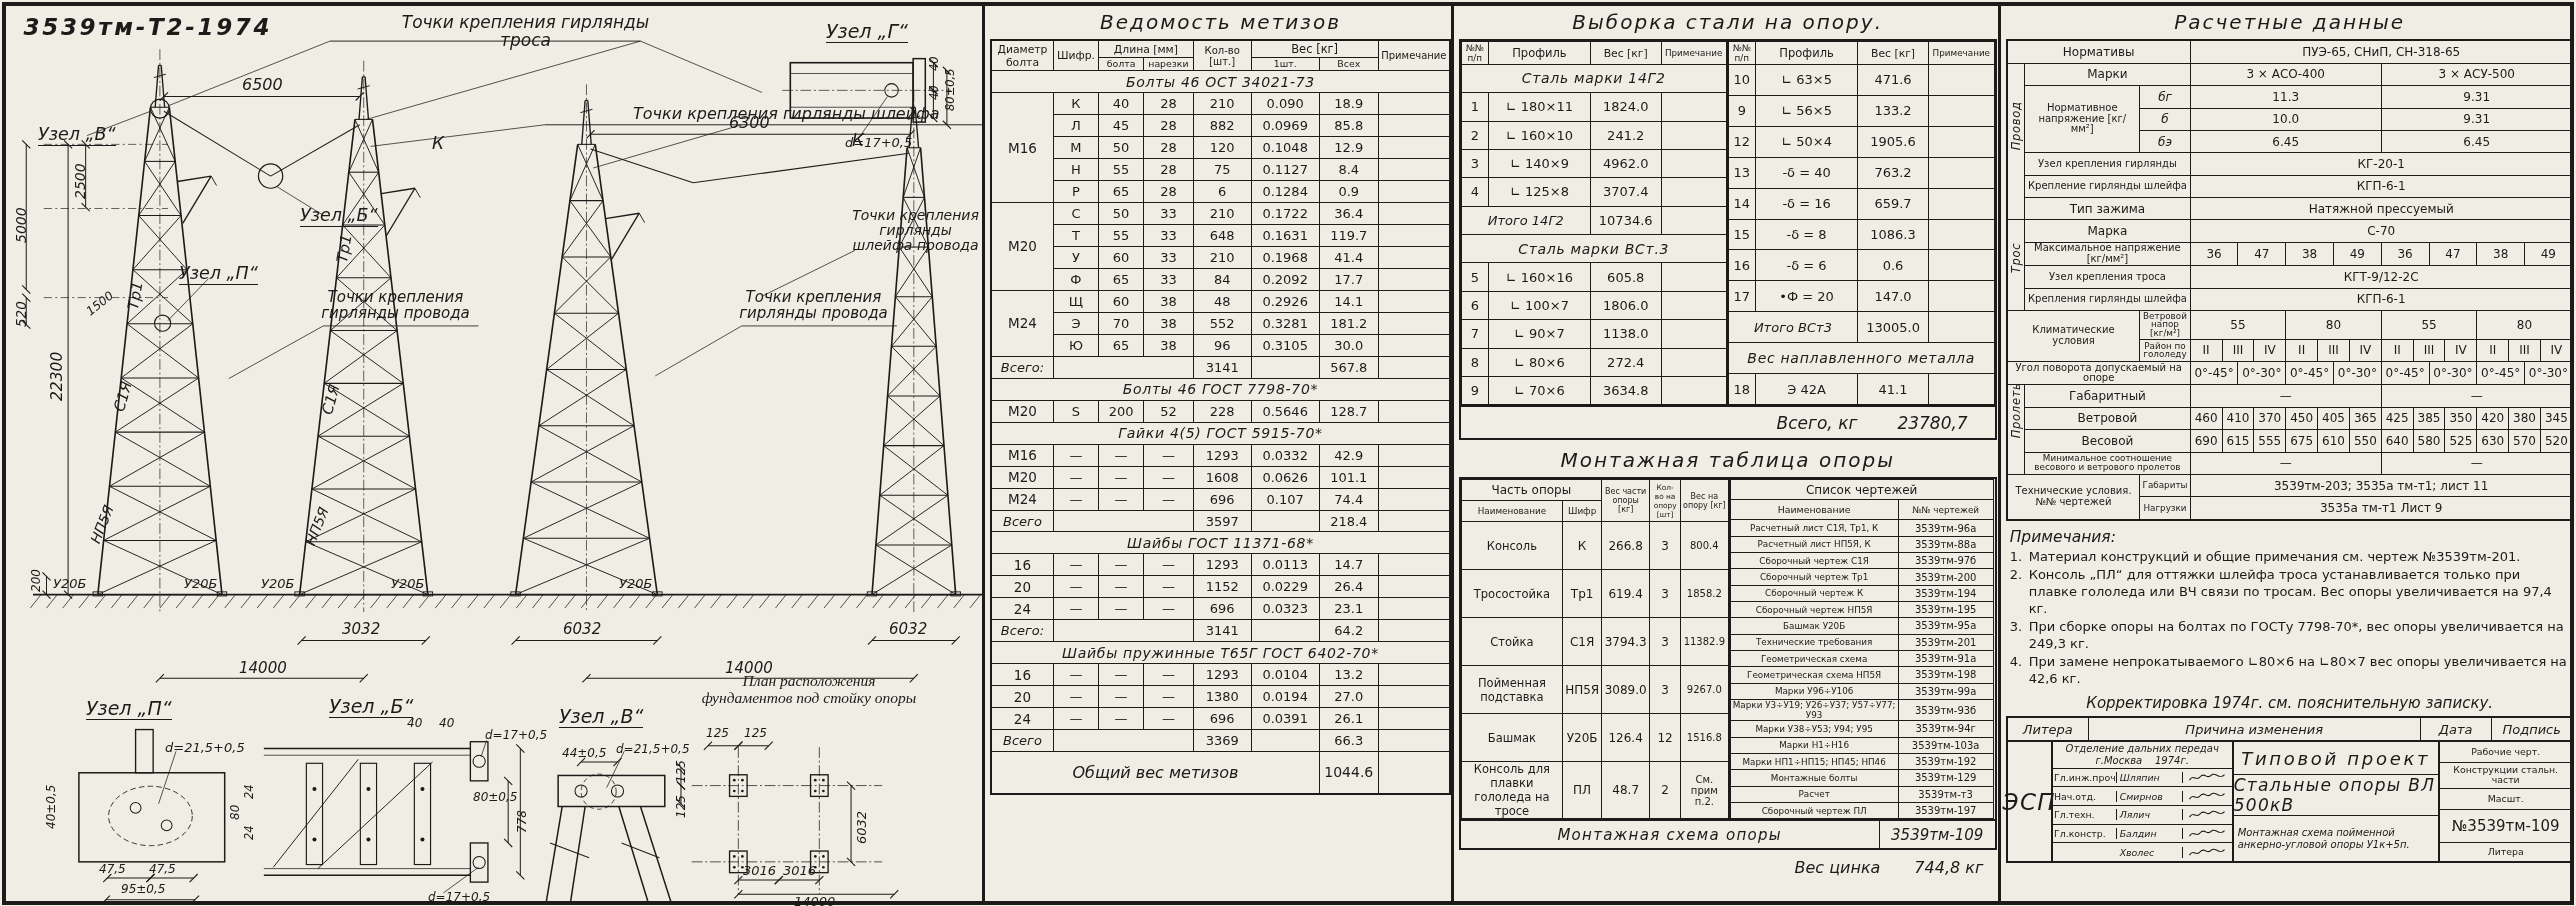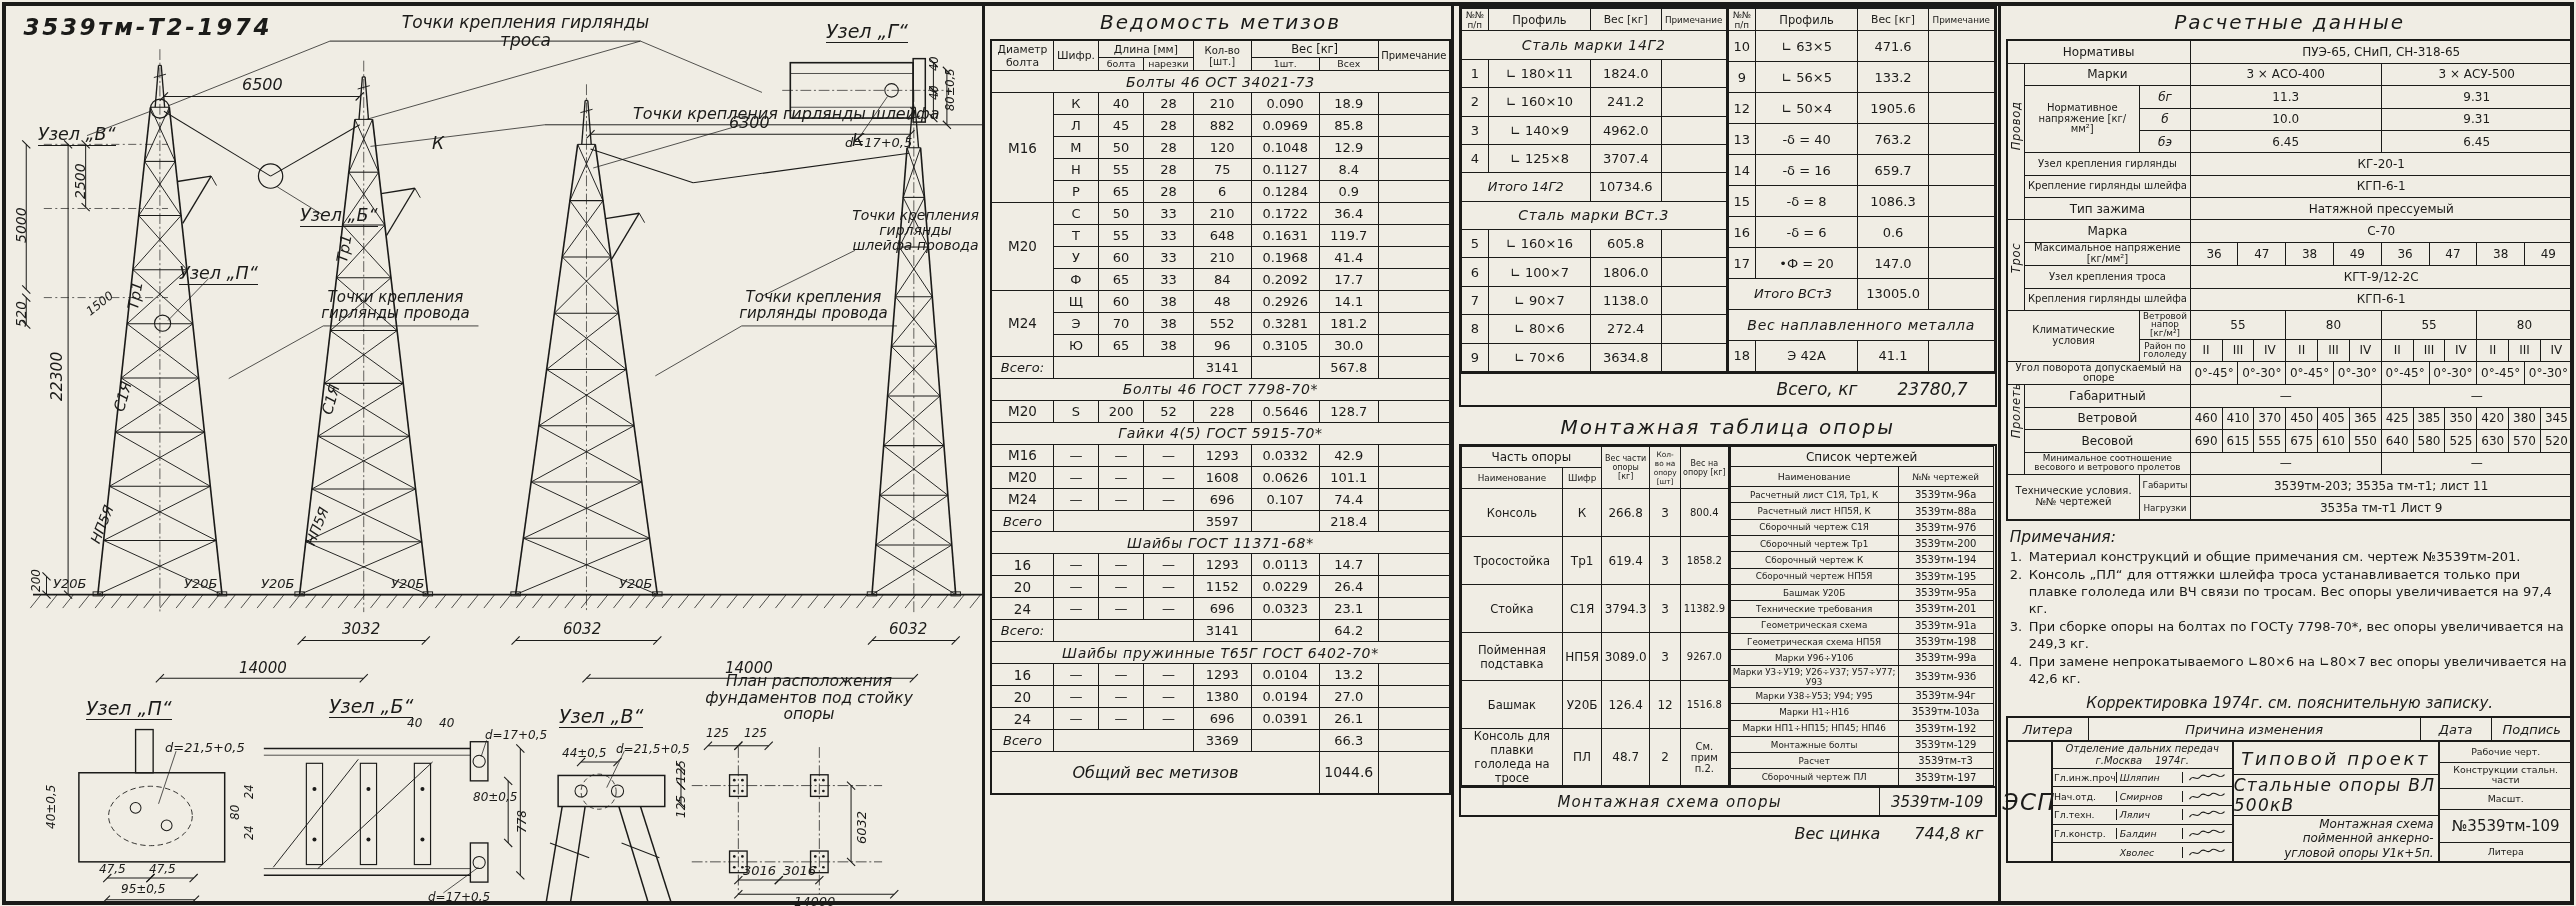--- a/index.html
+++ b/index.html
@@ -75,22 +75,22 @@
   .tb-sig-row{display:flex;flex:1;border-bottom:0.7px solid #1b1b19;font-size:9.4px;align-items:center;}
   .tb-sig-row:last-child{border-bottom:none;}
   .tb-sig-row .role{width:62px;border-right:0.7px solid #1b1b19;padding-left:1.3px;overflow:hidden;}
   .tb-sig-row .nm{width:62px;border-right:0.7px solid #1b1b19;padding-left:2.7px;font-style:italic;overflow:hidden;}
   .tb-sig-row .sg{flex:1;display:flex;align-items:center;justify-content:center;}
   .tb-mid{flex:1;display:flex;flex-direction:column;border-right:2px solid #1b1b19;}
   .tb-type{flex:1;display:flex;align-items:center;justify-content:center;font-size:18px;font-style:italic;
            letter-spacing:2.7px;border-bottom:1.3px solid #1b1b19;}
   .tb-obj{flex:1;display:flex;align-items:center;justify-content:center;font-size:17px;font-style:italic;
           letter-spacing:1.3px;border-bottom:1.3px solid #1b1b19;}
-  .tb-sheet{flex:1.4;display:flex;align-items:center;justify-content:center;font-size:12px;font-style:italic;
-            text-align:right;padding:0 4px;line-height:1.2;margin-left:44px;}
+  .tb-sheet{flex:1.4;display:flex;align-items:center;justify-content:center;font-size:10px;font-style:italic;
+            text-align:left;padding:0 4px;line-height:1.2;}
   .tb-right{width:132px;display:flex;flex-direction:column;font-size:9.4px;}
   .tb-right>div{border-bottom:1.3px solid #1b1b19;display:flex;align-items:center;justify-content:center;
                 text-align:center;line-height:1.1;padding:0.7px;}
   .tb-right>div:last-child{border-bottom:none;}
   .tb-docno{font-size:15px;flex:1.6;}
   .tb-r1{flex:1;}.tb-r2{flex:1.2;}.tb-r3{flex:1;}.tb-r4{flex:0.9;}
 </style>
 </head>
 <body>
 
@@ -527,21 +527,21 @@
         <span class="lbl wrap" style="left: 305px; top: 283px; font-size: 15px; width: 169px;">Точки крепления гирлянды провода</span>
         <span class="lbl wrap" style="left: 723px; top: 283px; font-size: 15px; width: 169px;">Точки крепления гирлянды провода</span>
         <span class="lbl wrap" style="left: 842px; top: 202px; font-size: 14px; width: 135px;">Точки крепления гирлянды шлейфа провода</span>
         <span class="lbl ul" style="left: 32px; top: 119px; font-size: 17.5px;">Узел „В“</span>
         <span class="lbl ul" style="left: 294px; top: 200px; font-size: 17.5px;">Узел „Б“</span>
         <span class="lbl ul" style="left: 173px; top: 258px; font-size: 17.5px;">Узел „П“</span>
         <span class="lbl ul" style="left: 820px; top: 15px; font-size: 19px;">Узел „Г“</span>
         <span class="lbl ul" style="left: 80px; top: 692px; font-size: 19px;">Узел „П“</span>
         <span class="lbl ul" style="left: 323px; top: 690px; font-size: 19px;">Узел „Б“</span>
         <span class="lbl ul" style="left: 553px; top: 700px; font-size: 19px;">Узел „В“</span>
-        <span class="lbl wrap" style="left: 695px; top: 667px; font-size: 15.5px; width: 216px;">План расположения фундаментов под стойку опоры</span>
+        <span class="lbl wrap" style="left: 695px; top: 667px; font-size: 15.5px; width: 216px; font-family: Liberation Serif, serif;">План расположения фундаментов под стойку опоры</span>
         <span class="lbl" style="left: 236px; top: 70px; font-size: 16px;">6500</span>
         <span class="lbl" style="left: 723px; top: 108px; font-size: 16px;">6300</span>
         <span class="lbl" style="left: 67px; top: 193px; font-size: 14px; transform: rotate(-90deg);">2500</span>
         <span class="lbl" style="left: 8px; top: 237px; font-size: 14px; transform: rotate(-90deg);">5000</span>
         <span class="lbl" style="left: 8px; top: 321px; font-size: 13.5px; transform: rotate(-90deg);">520</span>
         <span class="lbl" style="left: 43px; top: 395px; font-size: 15.5px; transform: rotate(-90deg);">22300</span>
         <span class="lbl" style="left: 24px; top: 586px; font-size: 12px; transform: rotate(-90deg);">200</span>
         <span class="lbl" style="left: 78px; top: 302px; font-size: 12px; transform: rotate(-38deg);">1500</span>
         <span class="lbl" style="left: 336px; top: 615px; font-size: 15px;">3032</span>
         <span class="lbl" style="left: 557px; top: 615px; font-size: 15px;">6032</span>
@@ -888,20 +888,21 @@
             <td style="font-size:14px">1044.6</td>
             <td></td>
           </tr>
         </tbody>
     </table>
   </div>
 
   <div class="sep" style="left:1451px"></div>
 
   <div class="panel" id="p-vyb">
+    <div class="ptitle">Выборка стали на опору.</div>
     <div class="vyb-wrap">
       <table id="vyb-left" style="border-right:2px solid #1b1b19">
         <colgroup>
             <col style="width:27px">
             <col style="width:101px">
             <col style="width:70px">
             <col style="width:65px">
           </colgroup>
         <thead>
           <tr>

